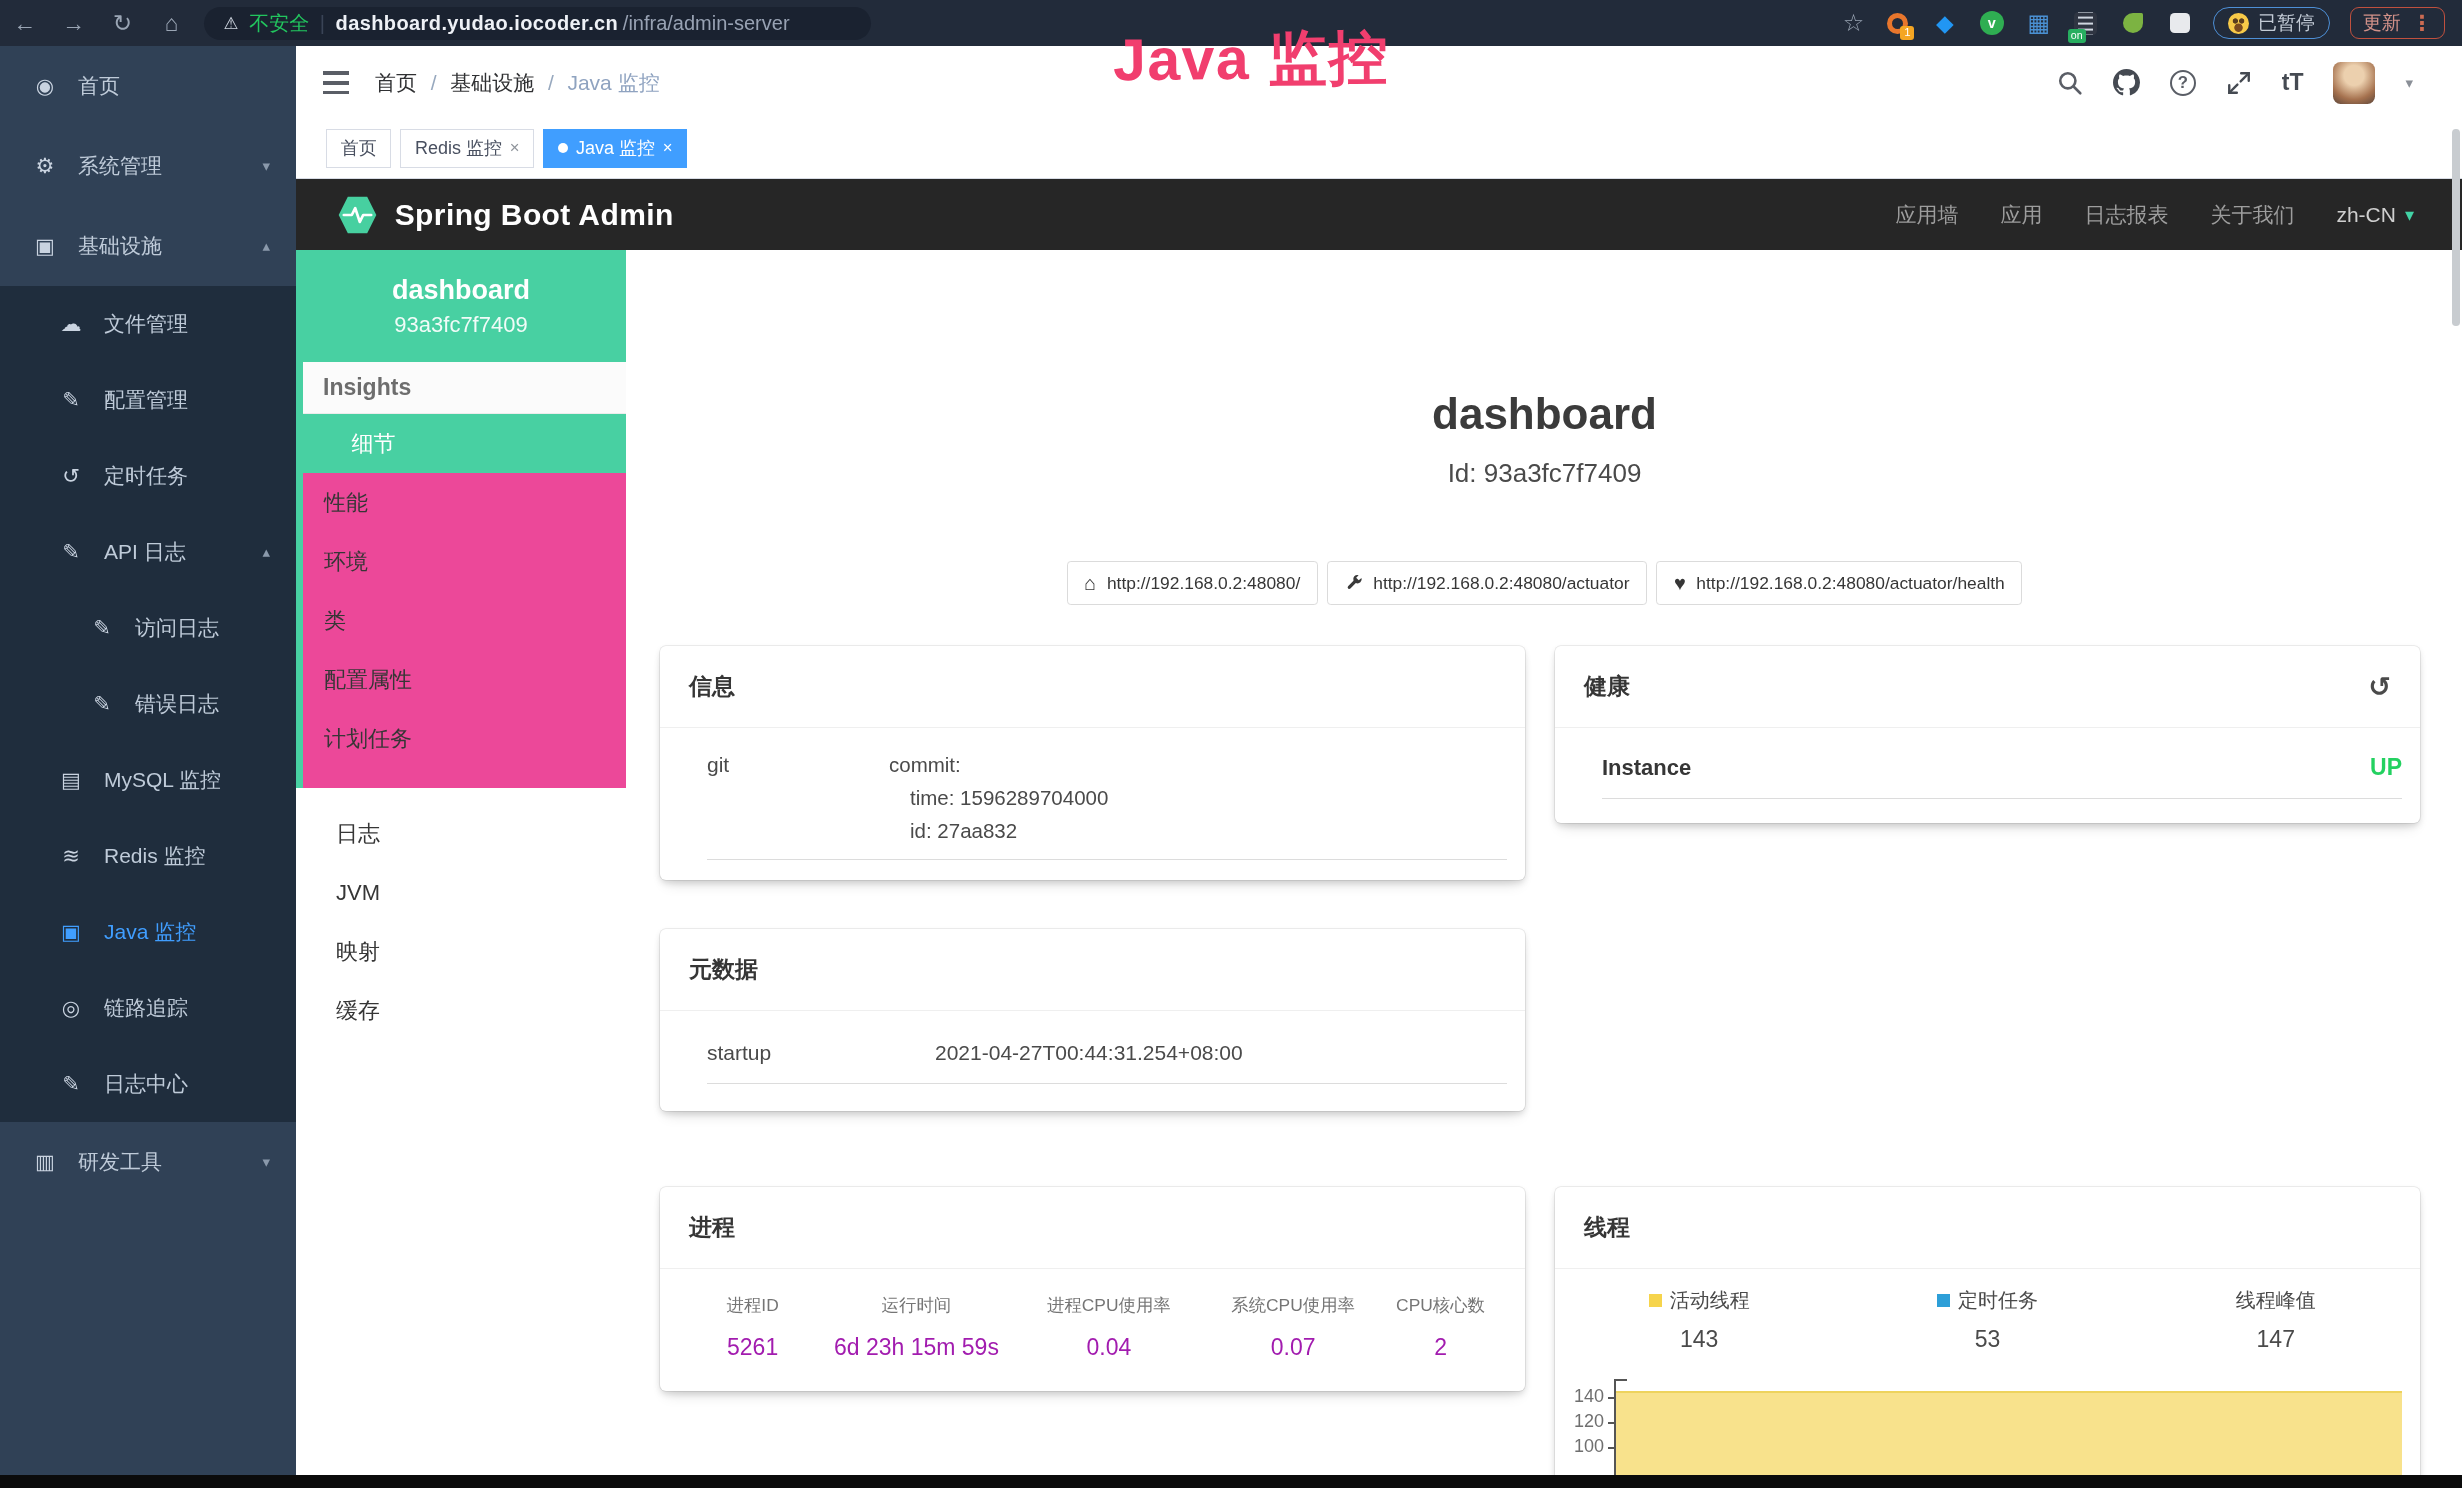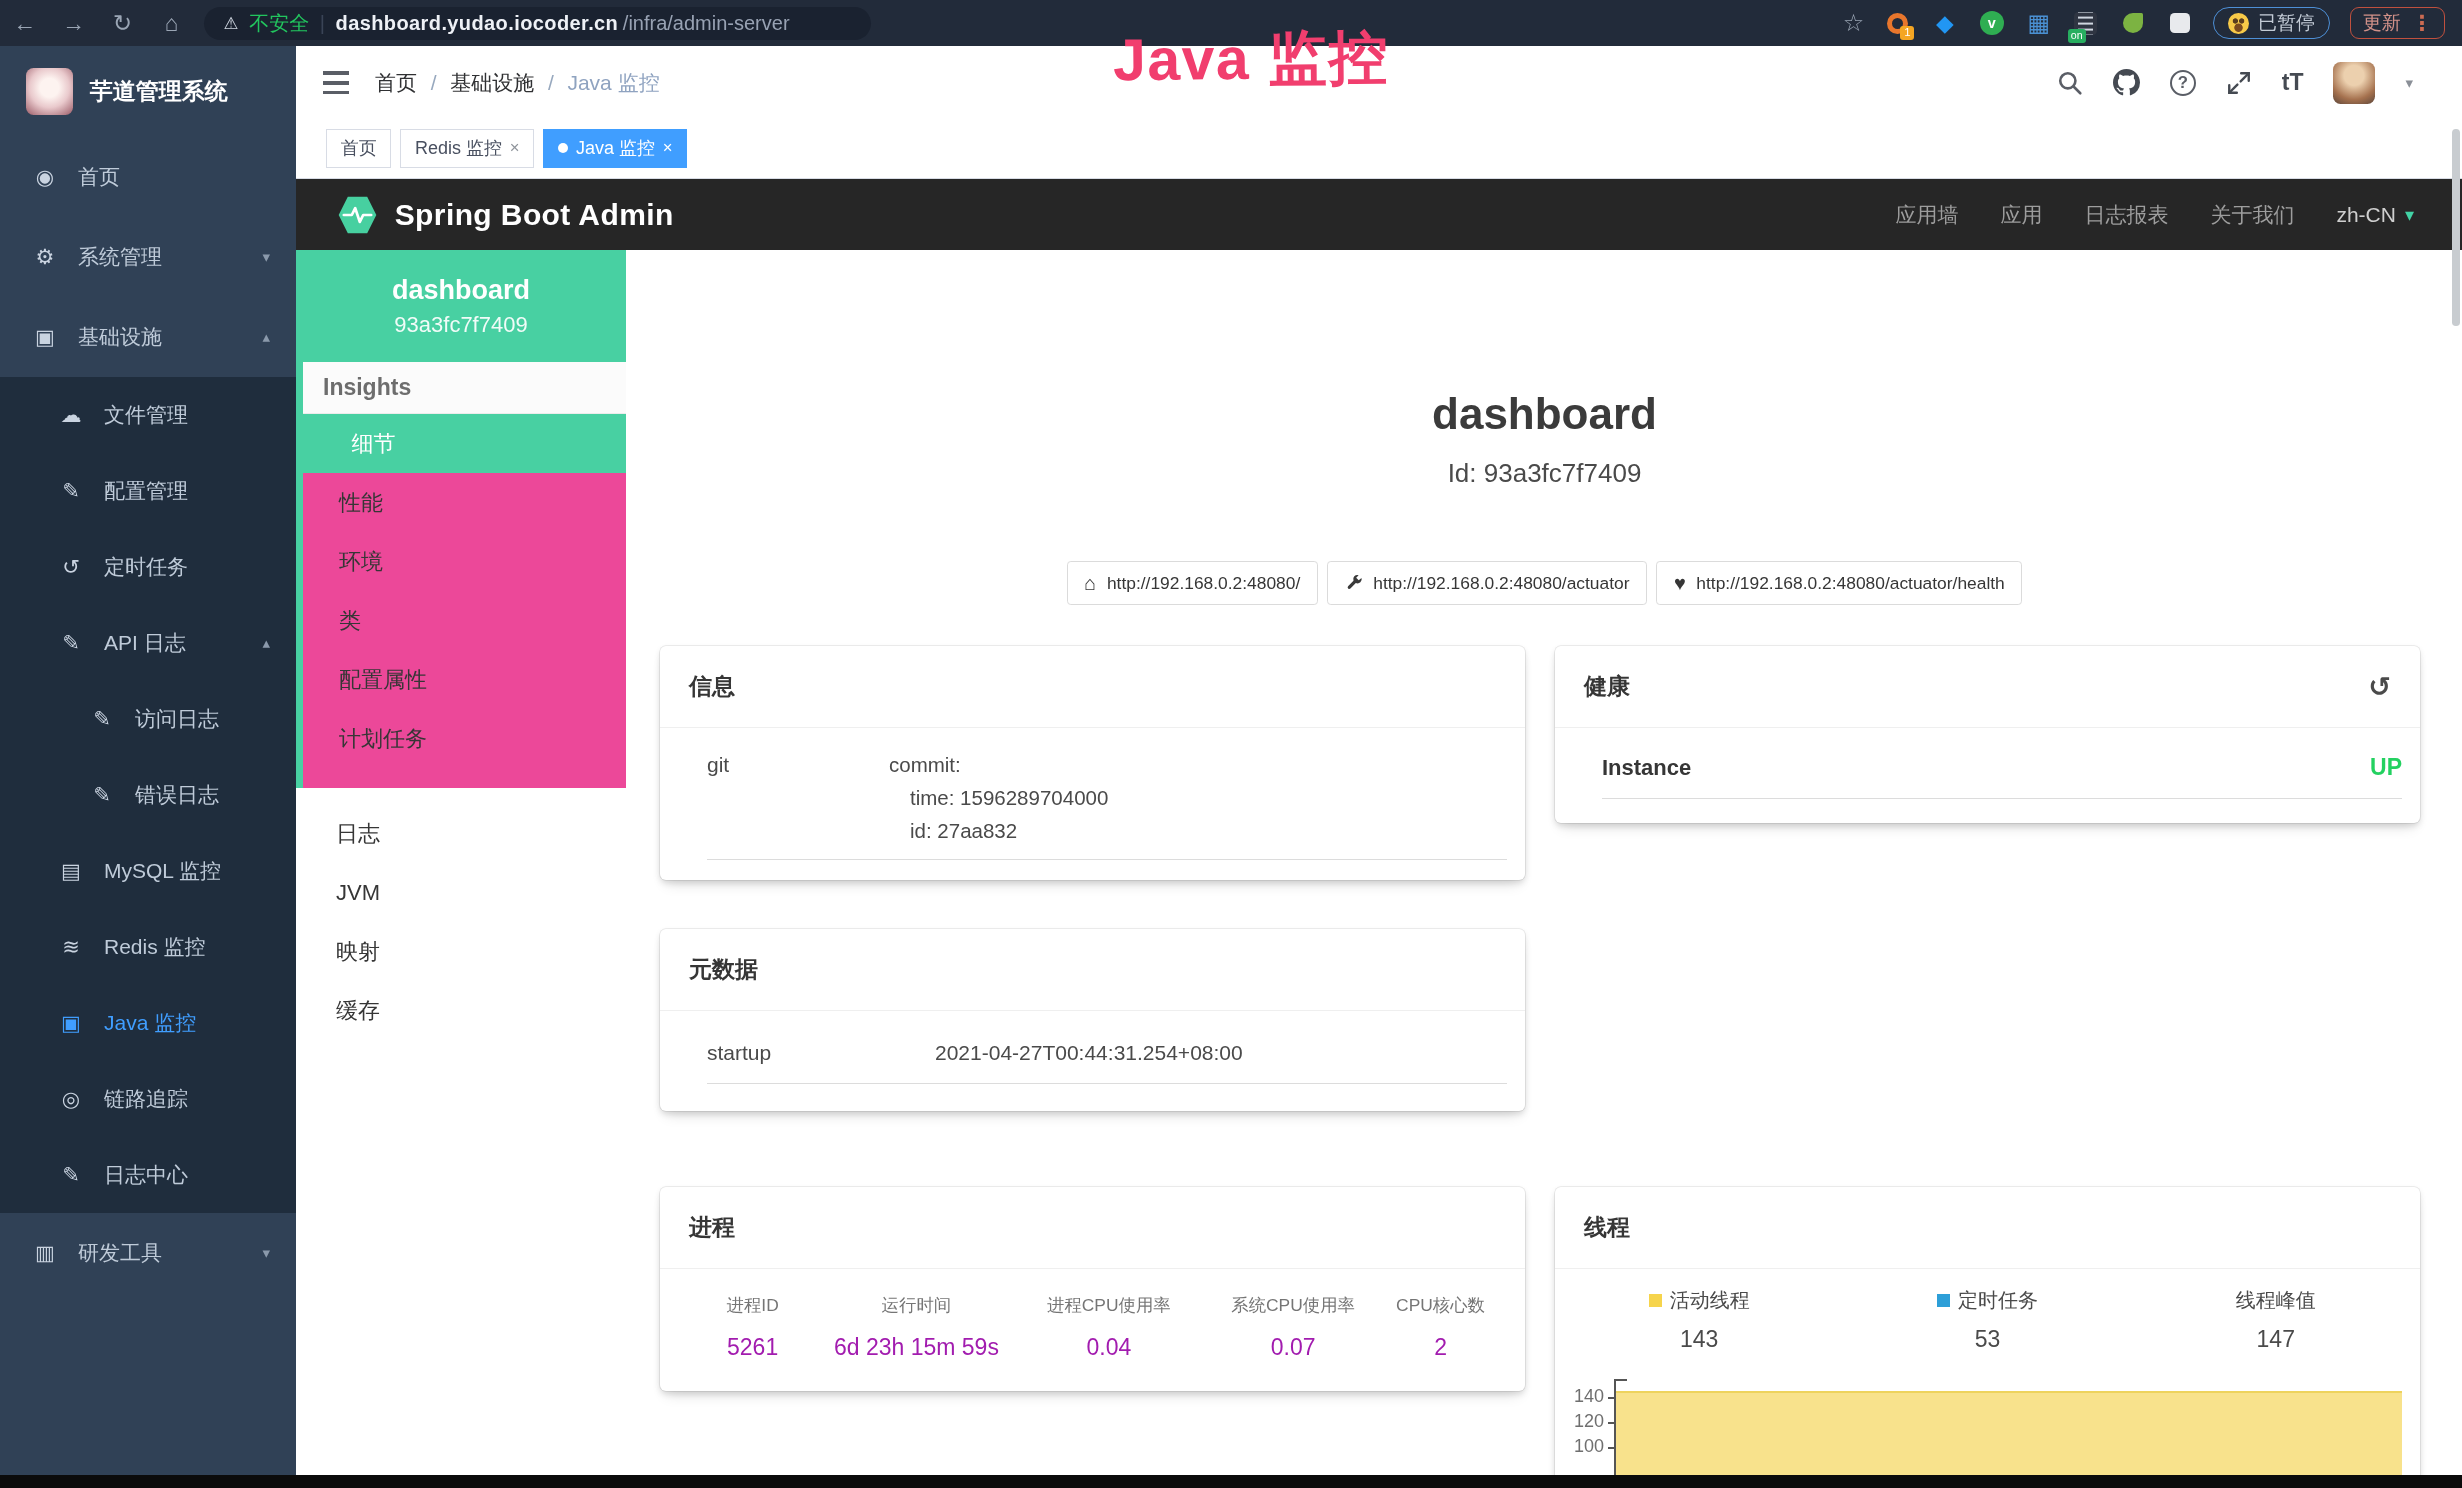--- a/index.html
+++ b/index.html
@@ -107,21 +107,21 @@
   #sba-lang .lang-caret { color:#42d3a5; font-size:18px; }
 
   #sba-sidebar { position:absolute; left:0; top:71px; width:330px; bottom:0; background:#fff; }
   #instance-head { height:112px; background:#48d0a2; color:#fff; display:flex; flex-direction:column;
                    align-items:center; justify-content:center; gap:6px; }
   #instance-name { font-size:27px; font-weight:bold; }
   #instance-id { font-size:22px; color:rgba(255,255,255,.92); }
   #insights-group { background:#ec4899; border-left:7.6px solid #48d0a2; }
   #insights-label { height:52px; display:flex; align-items:center; padding-left:20px; font-size:23px;
                     font-weight:bold; color:#6d6d6d; border-bottom:1.5px solid #ececec; background:#fbfbfb; }
-  .sba-mi { height:59px; display:flex; align-items:center; padding-left:36px; font-size:22px;
+  .sba-mi { height:59px; display:flex; align-items:center; padding-left:21px; font-size:22px;
             color:#363636; cursor:pointer; }
   .sba-mi.active { background:#48d0a2; color:#fff; margin-left:-7.6px; padding-left:56px; }
   #insights-group { padding-bottom:20px; }
   .sba-root { height:59px; display:flex; align-items:center; padding-left:40px; font-size:22px;
               color:#363636; cursor:pointer; }
   #sba-root-group { margin-top:16.7px; }
 
   #sba-main { position:absolute; left:330px; top:71px; right:0; bottom:-167px; background:#fff;
               padding-top:137px; }
   #page-title { text-align:center; font-size:44px; font-weight:bold; color:#3b3b3b; line-height:53px; }
@@ -234,24 +234,20 @@
     <div id="update-pill">
       <span class="update-label">更新</span>
       <span class="kebab">⋮</span>
     </div>
   </div>
 </div>
 
 <div id="annotation">Java 监控</div>
 
 <div id="app-sidebar">
-  <div id="logo-row">
-    <div id="logo-avatar"></div>
-    <div id="logo-title">芋道管理系统</div>
-  </div>
   <nav>
     <div class="mi lvl1">
       <span class="mi-icon">◉</span>
       <span>首页</span>
     </div>
     <div class="mi lvl1">
       <span class="mi-icon">⚙</span>
       <span>系统管理</span>
       <span class="mi-caret">▾</span>
     </div>

